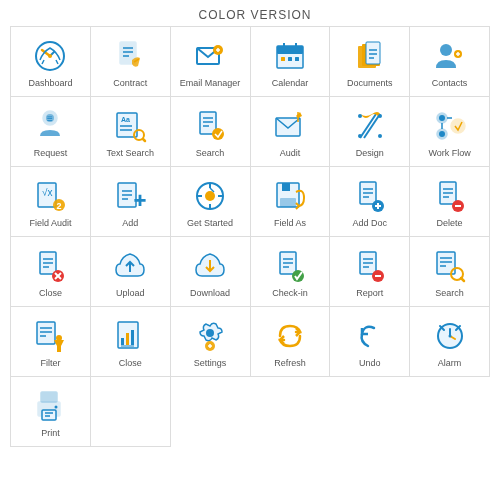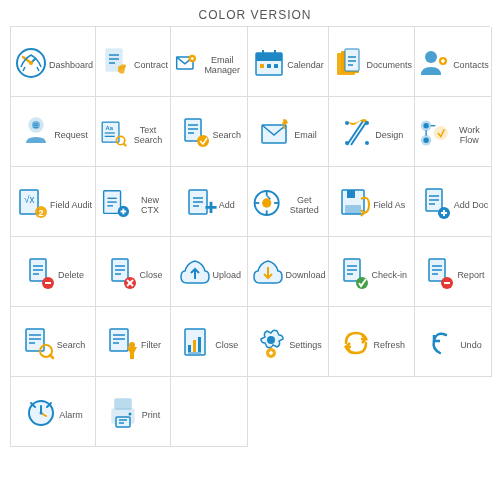--- a/index.html
+++ b/index.html
@@ -21,21 +21,21 @@
       display: grid;
       grid-template-columns: repeat(6, 1fr);
       border-left: 1px solid #ddd;
       border-top: 1px solid #ddd;
       margin: 0 10px;
     }
     .icon-cell {
       border-right: 1px solid #ddd;
       border-bottom: 1px solid #ddd;
       display: flex;
-      flex-direction: row;
+      flex-direction: column;
       align-items: center;
       justify-content: center;
       padding: 6px 2px 4px 2px;
       cursor: pointer;
       min-height: 70px;
     }
     .icon-label {
       font-size: 9px;
       color: #555;
       text-align: center;
@@ -159,21 +159,21 @@
     <span class="icon-label">Search</span>
   </div>
 
   <div class="icon-cell">
     <svg class="icon-svg" viewBox="0 0 36 36">
       <rect x="4" y="10" width="24" height="18" rx="1" fill="#e8f4fd" stroke="#1e88c7" stroke-width="1.5"></rect>
       <polyline points="4,10 16,20 28,10" fill="none" stroke="#1e88c7" stroke-width="1.5"></polyline>
       <polyline points="24,8 28,4 30,8 26,10" fill="#f0a500"></polyline>
       <line x1="26" y1="4" x2="26" y2="14" stroke="#f0a500" stroke-width="1.5"></line>
     </svg>
-    <span class="icon-label">Email</span>
+    <span class="icon-label">Audit</span>
   </div>
 
   <div class="icon-cell">
     <svg class="icon-svg" viewBox="0 0 36 36">
       <line x1="8" y1="30" x2="24" y2="6" stroke="#1e88c7" stroke-width="2"></line>
       <line x1="12" y1="30" x2="28" y2="6" stroke="#1e88c7" stroke-width="2"></line>
       <path d="M8 6 Q14 10 20 6 Q26 2 28 6 L26 8 Q22 4 18 8 Q14 12 10 8 Z" fill="#f0a500"></path>
       <circle cx="8" cy="8" r="2" fill="#1e88c7"></circle>
       <circle cx="28" cy="8" r="2" fill="#1e88c7"></circle>
       <circle cx="8" cy="28" r="2" fill="#1e88c7"></circle>
@@ -199,32 +199,20 @@
   <div class="icon-cell">
     <svg class="icon-svg" viewBox="0 0 36 36">
       <rect x="6" y="5" width="18" height="24" rx="1" fill="#e8f4fd" stroke="#1e88c7" stroke-width="1.5"></rect>
       <text x="10" y="18" font-size="10" fill="#1e88c7" font-family="Arial">√x</text>
       <circle cx="27" cy="27" r="6" fill="#f0a500" opacity="0.9"></circle>
       <text x="27" y="31" text-anchor="middle" font-size="9" fill="white" font-family="Arial" font-weight="bold">2</text>
     </svg>
     <span class="icon-label">Field Audit</span>
   </div>
 
-  <div class="icon-cell">
-    <svg class="icon-svg" viewBox="0 0 36 36">
-      <rect x="6" y="5" width="18" height="24" rx="1" fill="#e8f4fd" stroke="#1e88c7" stroke-width="1.5"></rect>
-      <line x1="10" y1="13" x2="20" y2="13" stroke="#1e88c7" stroke-width="1.5"></line>
-      <line x1="10" y1="17" x2="20" y2="17" stroke="#1e88c7" stroke-width="1.5"></line>
-      <line x1="10" y1="21" x2="16" y2="21" stroke="#1e88c7" stroke-width="1.5"></line>
-      <circle cx="27" cy="27" r="6" fill="#1e88c7"></circle>
-      <line x1="24" y1="27" x2="30" y2="27" stroke="white" stroke-width="2"></line>
-      <line x1="27" y1="24" x2="27" y2="30" stroke="white" stroke-width="2"></line>
-    </svg>
-    <span class="icon-label">New CTX</span>
-  </div>
 
   <div class="icon-cell">
     <svg class="icon-svg" viewBox="0 0 36 36">
       <rect x="6" y="5" width="18" height="24" rx="1" fill="#e8f4fd" stroke="#1e88c7" stroke-width="1.5"></rect>
       <line x1="10" y1="13" x2="20" y2="13" stroke="#1e88c7" stroke-width="1.5"></line>
       <line x1="10" y1="17" x2="20" y2="17" stroke="#1e88c7" stroke-width="1.5"></line>
       <line x1="10" y1="21" x2="16" y2="21" stroke="#1e88c7" stroke-width="1.5"></line>
       <path d="M20 10 L26 10 L26 4 L30 4 L30 10 L36 10 L36 14 L30 14 L30 20 L26 20 L26 14 L20 14 Z" fill="#1e88c7" transform="scale(0.7) translate(12, 20)"></path>
     </svg>
     <span class="icon-label">Add</span>

